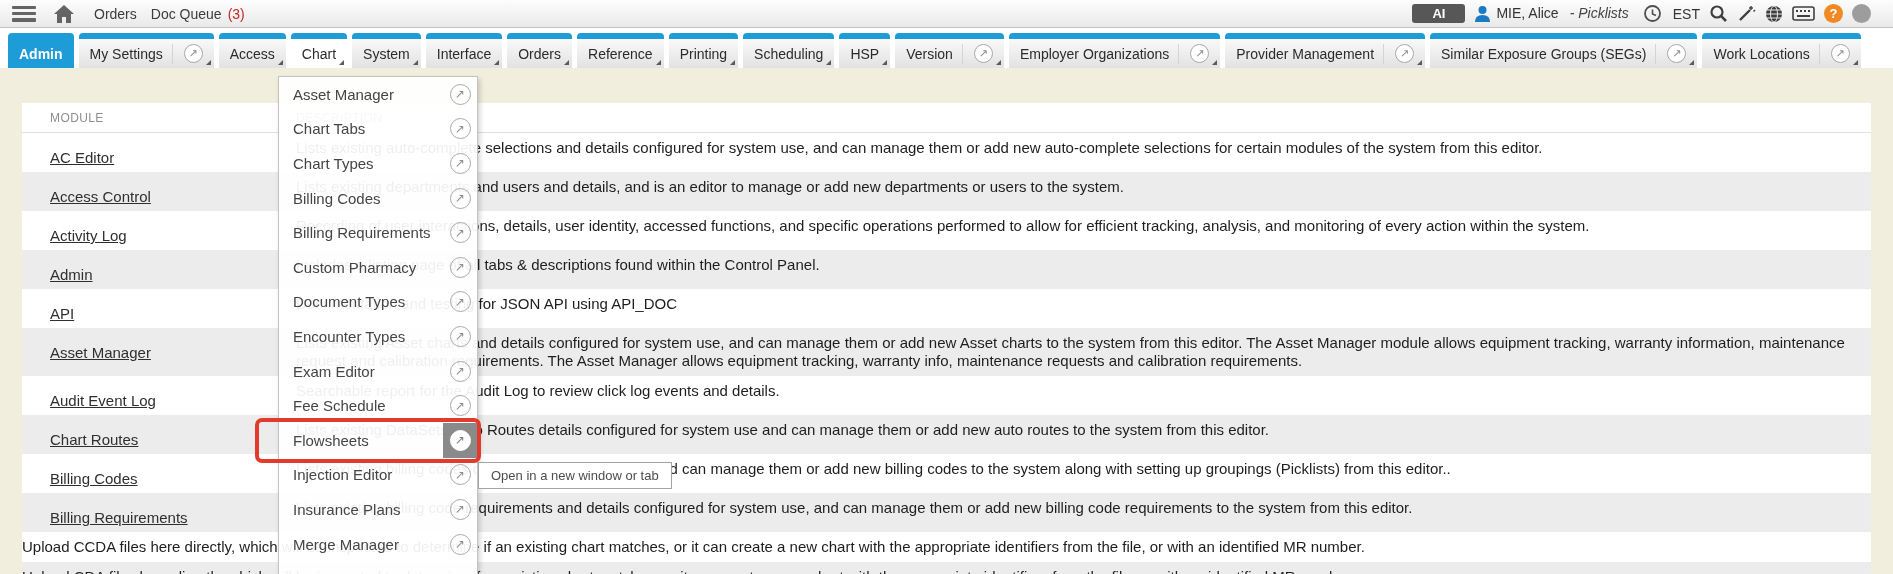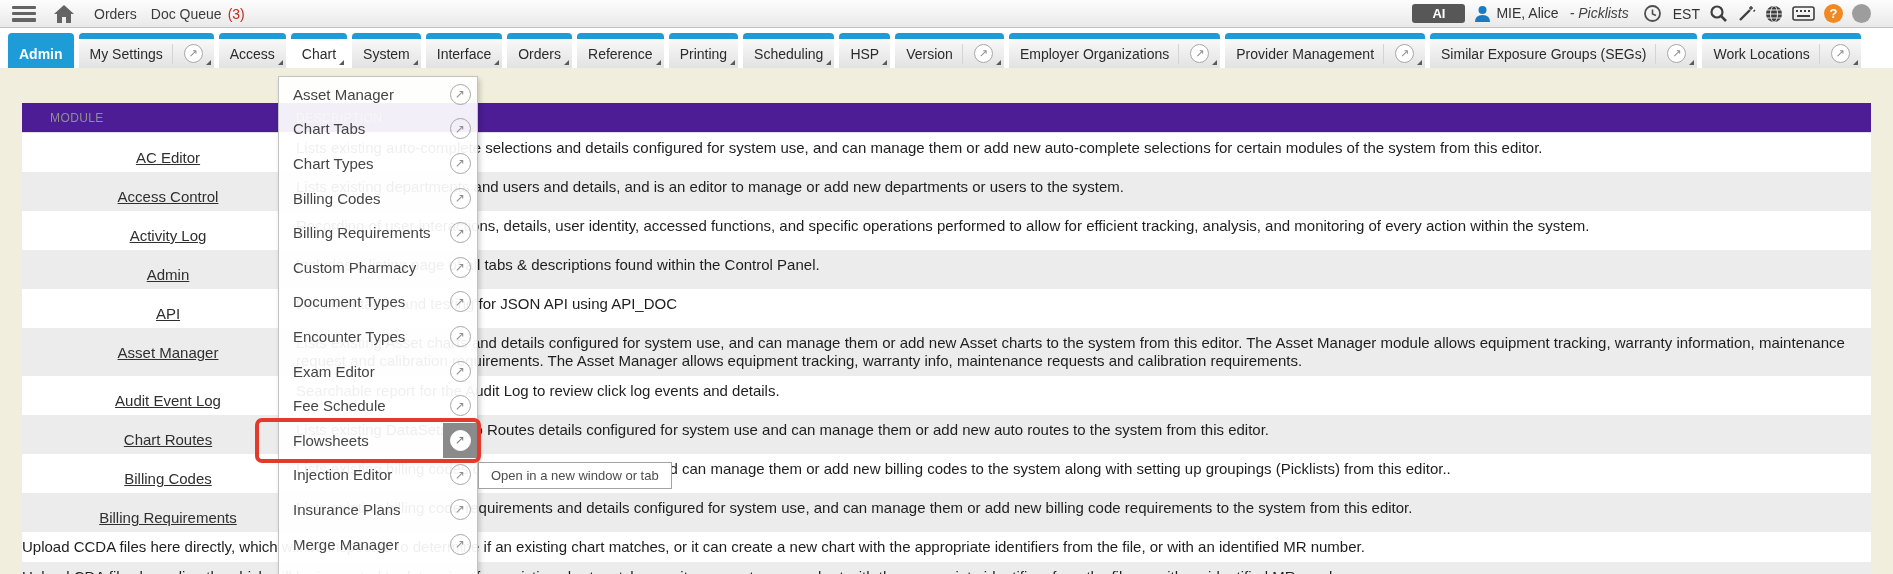--- a/index.html
+++ b/index.html
@@ -53,24 +53,24 @@
     font-size:11px;display:flex;align-items:center;justify-content:center;
     box-sizing:border-box;background:#fff;flex:0 0 auto;cursor:pointer;
   }
   .tab .ext-ic{margin-left:2px;}
   .tab .sep{width:1px;height:20px;background:#d4d4d4;margin:0 1px;}
   
   .content{position:absolute;top:68px;left:0;width:1893px;height:506px;background:#f2eedd;}
   .mod-table{position:absolute;left:22px;top:35px;width:1849px;font-size:15px;}
   .trow{display:flex;align-items:flex-start;background:#fff;}
   .trow:nth-child(even){background:#ececec;}
-  .thead{display:flex;background:#4c1d95;border-bottom:1px solid #e0e0e0;}
+  .thead{display:flex;background:#ffffff;border-bottom:1px solid #e0e0e0;}
   .th{color:#8f8f8f;font-size:12px;letter-spacing:.4px;padding:8px 0 7px 0;}
   .th.c1{width:274px;padding-left:28px;box-sizing:border-box;}
-  .td-mod{width:274px;box-sizing:border-box;padding:16px 10px 6px 28px;flex:0 0 auto;text-align:center;}
+  .td-mod{width:274px;box-sizing:border-box;padding:16px 10px 6px 28px;flex:0 0 auto;}
   .td-mod a{color:#2f2f2f;text-decoration:underline;cursor:pointer;}
   .td-desc{flex:1;padding:6px 8px 6px 0;color:#1e1e1e;line-height:18px;min-height:18px;}
   
   .menu-panel{
     position:absolute;left:278px;top:76px;width:200px;height:520px;
     background:rgba(255,255,255,0.93);
     border:1px solid #c3c3c3;box-shadow:2px 3px 5px rgba(0,0,0,0.18);
     z-index:40;box-sizing:border-box;
   }
   .menu-item{

